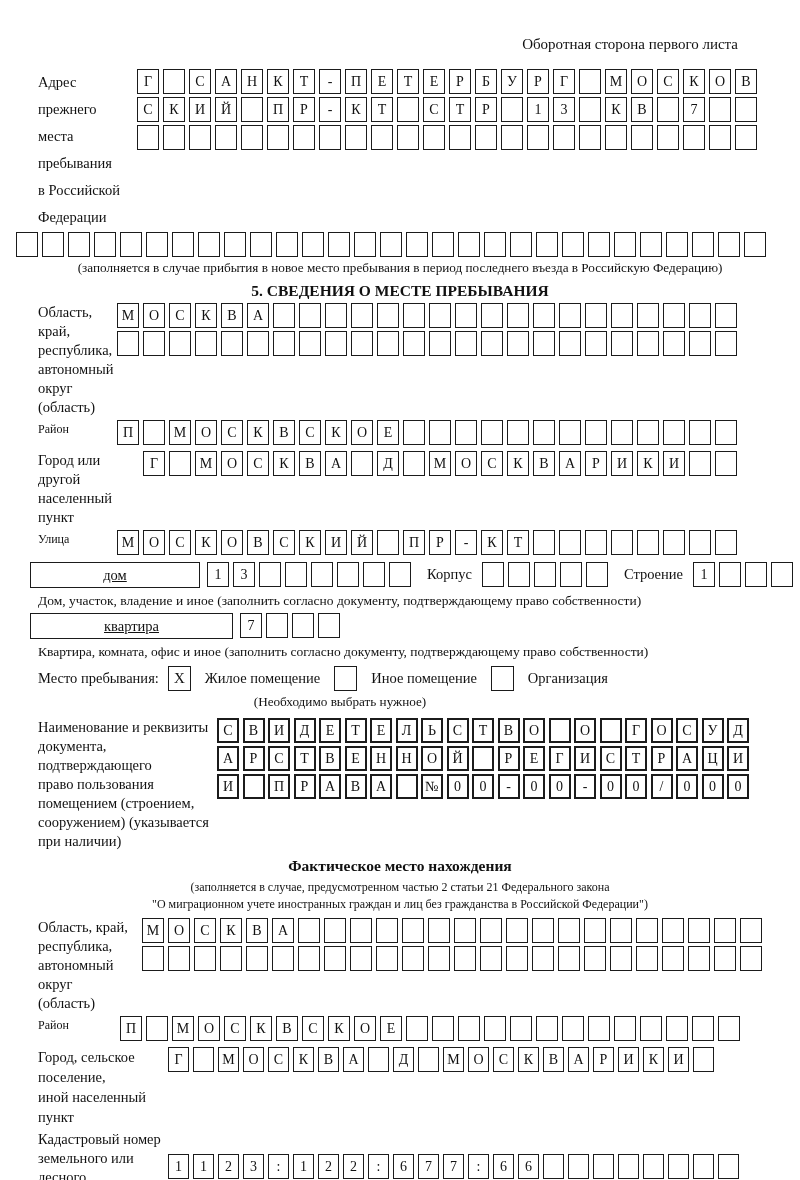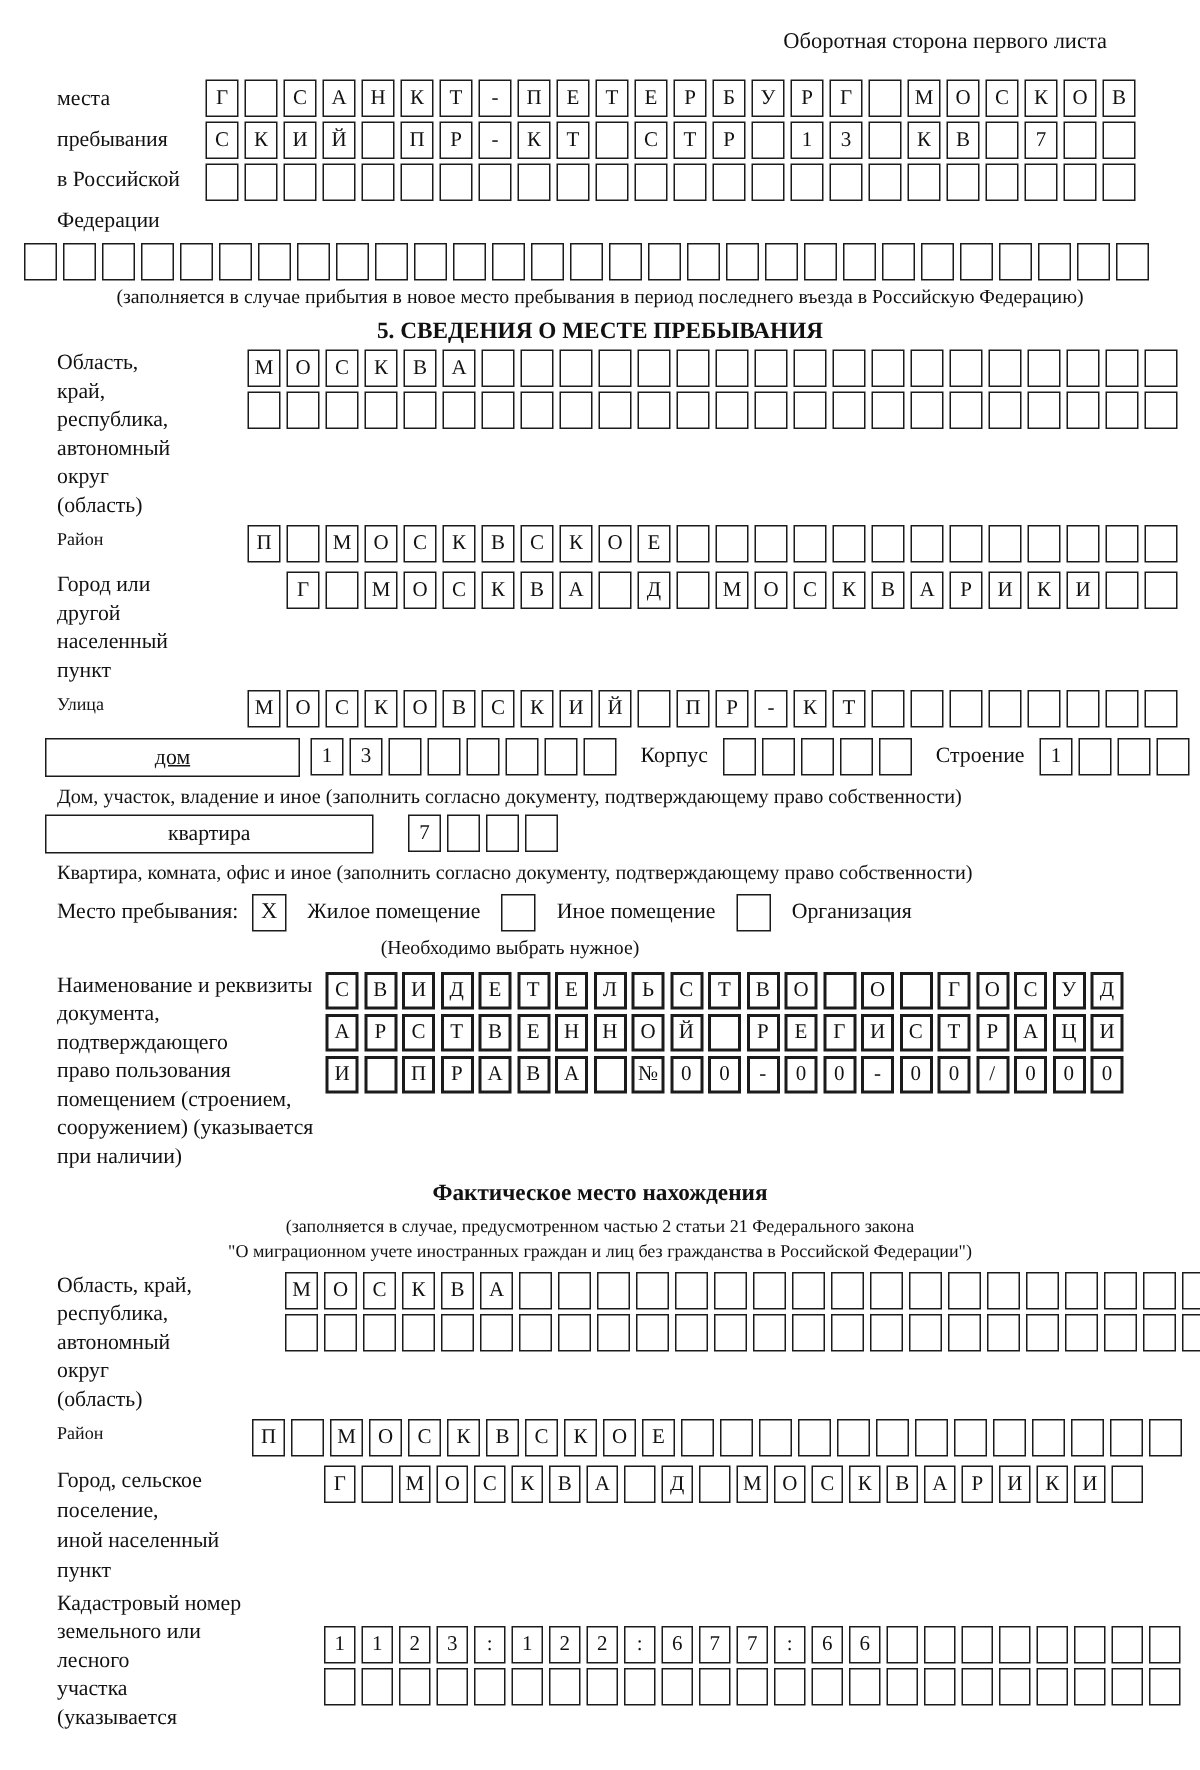--- a/index.html
+++ b/index.html
@@ -1,23 +1,23 @@
 <!DOCTYPE html>
 <html><head>
 <meta charset="utf-8">
 <style>
   * { margin:0; padding:0; box-sizing:border-box; }
   html,body { background:#ffffff; }
   body { width:800px; height:1180px; font-family:"Liberation Serif", serif; color:#111; }
-  .page { position:relative; width:800px; height:1180px; overflow:hidden; padding-top:20px; }
+  .page { position:relative; width:800px; height:1180px; overflow:hidden; padding-top:36px; }
 
   .hdr-right { text-align:right; padding-right:62px; font-size:15px; }
 
   
-  .frow { display:flex; align-items:flex-start;gap:48px; }
+  .frow { display:flex; align-items:flex-start; }
   .lblcol { flex:0 0 auto; font-size:14.5px; line-height:19px; padding-left:38px; }
   .lbl1 { font-size:12px; }
   .cell {
     flex:0 0 auto; width:22px; height:25px; border:1.5px solid #1b1b1b;
     margin-right:4px; display:flex; align-items:center; justify-content:center;
     font-size:14px; line-height:1; background:#fff;
   }
   .thick .cell { border-width:2px; margin-right:3.5px; }
   .crow { display:flex; margin-bottom:3px; }
 
@@ -30,21 +30,21 @@
 
   .s2row { margin-top:3px; }
   .s2row .lblcol { width:117px; }
   .indent1 { margin-left:26px; }
 
   
   .hrow { display:flex; align-items:flex-start; margin-left:30px; margin-top:4px; font-size:14.5px; }
   .valbox { flex:0 0 auto; border:1.5px solid #1b1b1b; height:26px; display:flex;
             align-items:center; justify-content:center; font-size:14.5px; }
   .house-box { width:170px; margin-right:7px;text-decoration:underline; }
-  .apt-box { width:219px; margin-right:23px; }
+  .apt-box { width:203px; margin-right:7px;text-decoration:underline; }
   .inline-lbl { margin:4px 10px 0 12px; }
   .caption { font-size:13.5px; padding-left:38px; margin-top:3px; }
 
   .stay-row { display:flex; align-items:center; padding-left:38px; margin-top:6px; font-size:14.5px; }
   .checkbox { flex:0 0 auto; width:23px; height:25px; border:1.5px solid #1b1b1b;
               display:flex; align-items:center; justify-content:center; font-size:15px; margin:0 14px; }
   .checkbox.first { margin-left:9px; }
 
   .doc-block { display:flex; margin-top:8px; }
   .doc-block .lblcol { width:217px; line-height:19px; }
@@ -57,20 +57,21 @@
 </style>
 </head>
 <body>
 
 <div class="page">
 
   <div class="hdr-right">Оборотная сторона первого листа</div>
 
   <div class="addr-block">
     <div class="lblcol">
+        <div>Адрес прежнего</div>
         <div>места пребывания</div>
         <div>в Российской</div>
         <div>Федерации</div>
       </div>
     <div>
       <div class="crow">
           <span class="cell">Г</span>
           <span class="cell"></span>
           <span class="cell">С</span>
           <span class="cell">А</span>

